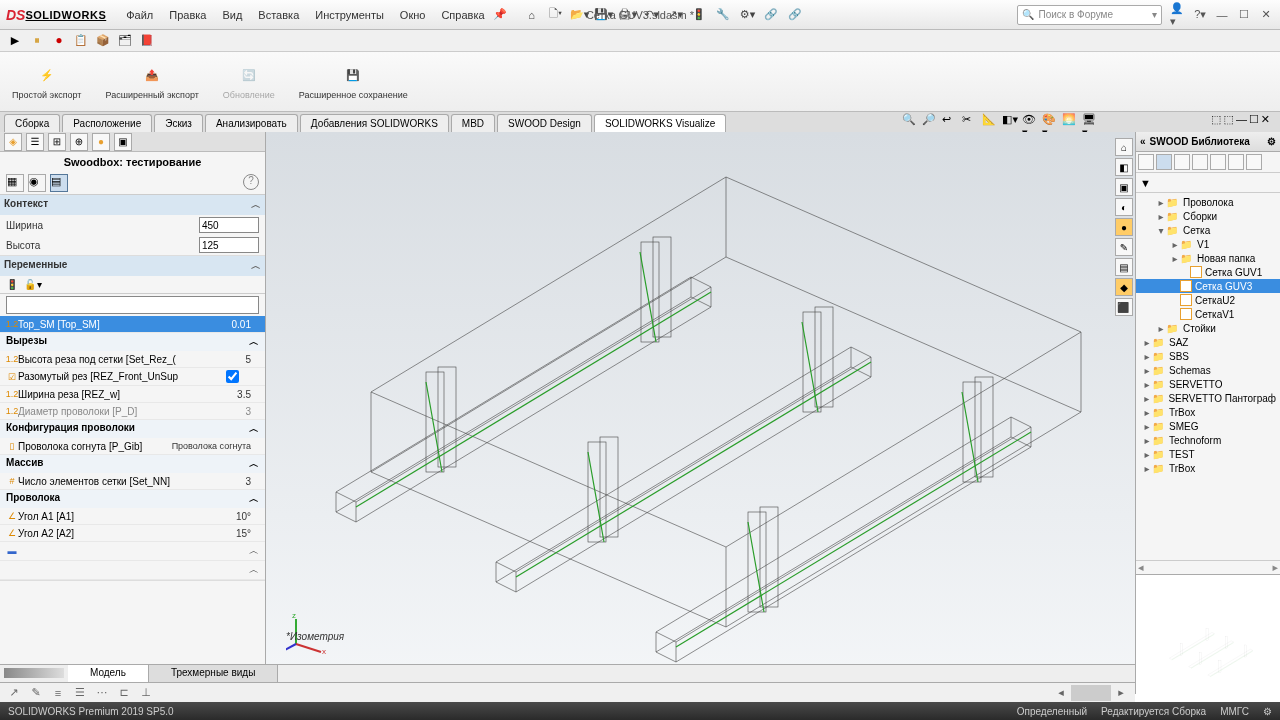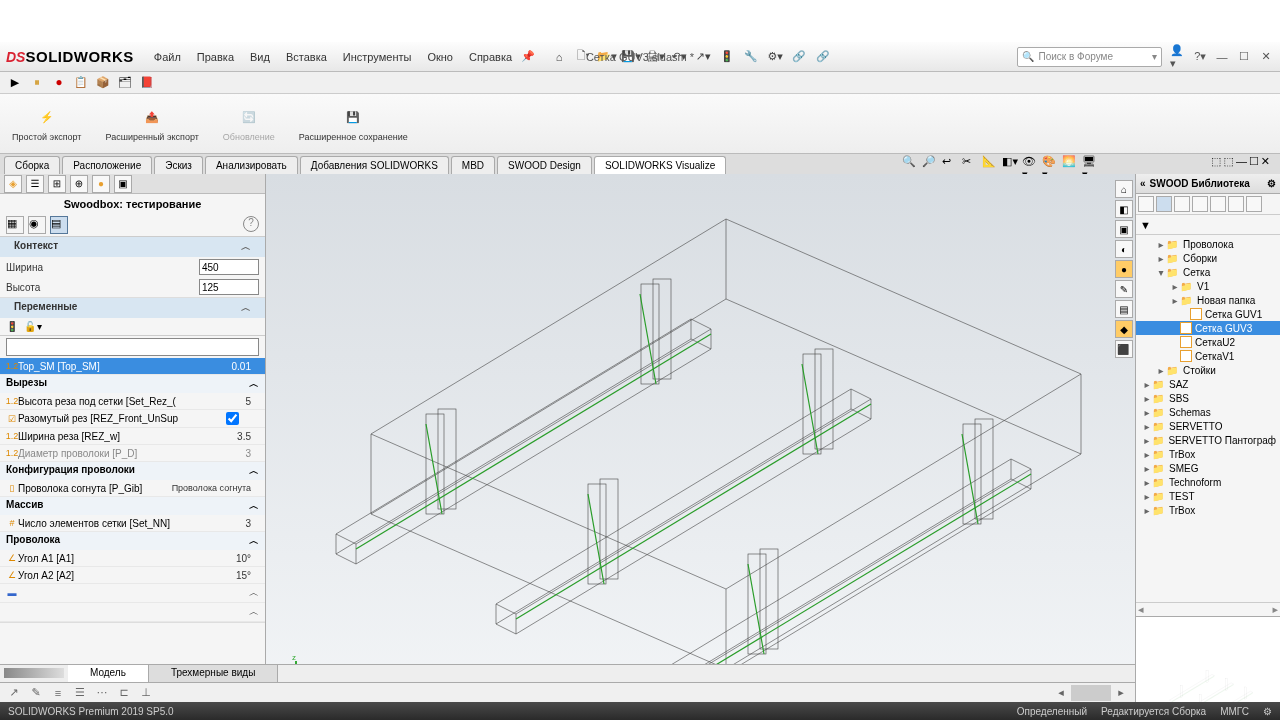--- a/index.html
+++ b/index.html
@@ -1,22 +1,22 @@
 <!DOCTYPE html>
 <html><head>
 <meta charset="utf-8">
 <style>
 * { margin: 0; padding: 0; box-sizing: border-box; font-family: Arial, sans-serif; }
 body { width: 1280px; height: 720px; background: #ffffff; font-size: 11px; overflow: hidden; position: relative; }
 
 
-.menubar { height: 30px; background: linear-gradient(#fdfdfd, #e8e8e8); border-bottom: 1px solid #bbb; display: flex; align-items: center; padding: 0 6px; margin-top: 42px; }
+.menubar { height: 30px; background: linear-gradient(#fdfdfd, #e8e8e8); border-bottom: 1px solid #bbb; display: flex; align-items: center; padding: 0 6px; }
 .logo { display: flex; align-items: center; margin-right: 12px; }
 .logo-s { color: #d92231; font-weight: bold; font-size: 14px; font-style: italic; }
-.logo-text { font-weight: bold; font-size: 15px; letter-spacing: 0.5px; }
+.logo-text { font-weight: bold; font-size: 11px; letter-spacing: 0.5px; text-decoration: underline; }
 .menubar .menu-item { padding: 4px 8px; cursor: pointer; color: #333; }
 .menubar .spacer { flex: 1; }
 .title-center { position: absolute; left: 50%; transform: translateX(-50%); color: #555; font-size: 11px; }
 .menubar .search-box { width: 145px; height: 20px; border: 1px solid #aaa; border-radius: 2px; padding: 0 4px; font-size: 10px; color: #888; background: #fff; display: flex; align-items: center; }
 .menubar .win-controls { display: flex; gap: 6px; margin-left: 8px; }
 .menubar .icon-btn { width: 16px; height: 16px; cursor: pointer; display: flex; align-items: center; justify-content: center; color: #555; }
 .menubar .tool-icons { display: flex; gap: 2px; align-items: center; margin-left: 12px; }
 .menubar .tool-icons .ic { width: 22px; height: 20px; cursor: pointer; display: flex; align-items: center; justify-content: center; color: #444; }
 
 
@@ -45,21 +45,21 @@
 .lp-tabs { height: 20px; background: #e0e0e0; display: flex; align-items: center; padding: 2px 4px; gap: 4px; border-bottom: 1px solid #bbb;}
 .lp-tabs .lptic { width: 18px; height: 18px; cursor: pointer; border: 1px solid #aaa; background: #f8f8f8; display:flex; align-items:center; justify-content:center; font-size:10px;}
 .lp-title { text-align: center; font-weight: bold; padding: 4px; font-size: 11px; }
 .lp-subtabs { display: flex; padding: 2px 6px; gap: 4px; border-bottom: 1px solid #ccc; }
 .lp-subtabs .stic { width: 18px; height: 18px; border: 1px solid #aaa; cursor: pointer; }
 .lp-subtabs .stic.active { background: #cde; border-color: #579;}
 .lp-help { margin-left: auto; width: 16px; height: 16px; border-radius: 50%; border: 1px solid #888; text-align: center; font-size: 10px; color: #888; cursor: pointer; }
 
 .lp-content { flex: 1; overflow-y: auto; font-size: 10px; }
 .lp-section { border-bottom: 1px solid #ddd; }
-.lp-sec-head { background: #d8e6f2; padding: 3px 14px; font-weight: bold; color: #333; display: flex; justify-content: space-between; cursor: pointer;}
+.lp-sec-head { background: #d8e6f2; padding: 3px 4px; font-weight: bold; color: #333; display: flex; justify-content: space-between; cursor: pointer;}
 .lp-sec-head .chev { color: #666; }
 .lp-row { display: flex; align-items: center; padding: 2px 6px; justify-content: space-between; }
 .lp-row label { width: 60px; color: #333; }
 .lp-row input[type=text] { width: 60px; height: 16px; border: 1px solid #888; font-size: 10px; padding: 0 2px; }
 .lp-line { display: flex; align-items: center; padding: 2px 6px; justify-content: space-between; border-bottom: 1px solid #e8e8e8;}
 .lp-line .ll-left { display: flex; align-items: center; gap: 0; }
 .lp-line .ll-icon { width: 12px; height: 12px; display:inline-flex; align-items:center; justify-content:center; font-size:9px; color:#d80;}
 .lp-line.selected { background: #3a8de0; color: #fff; }
 .lp-line .ll-val { color: #333; padding-right: 8px; }
 .lp-line.selected .ll-val { color: #fff; }

